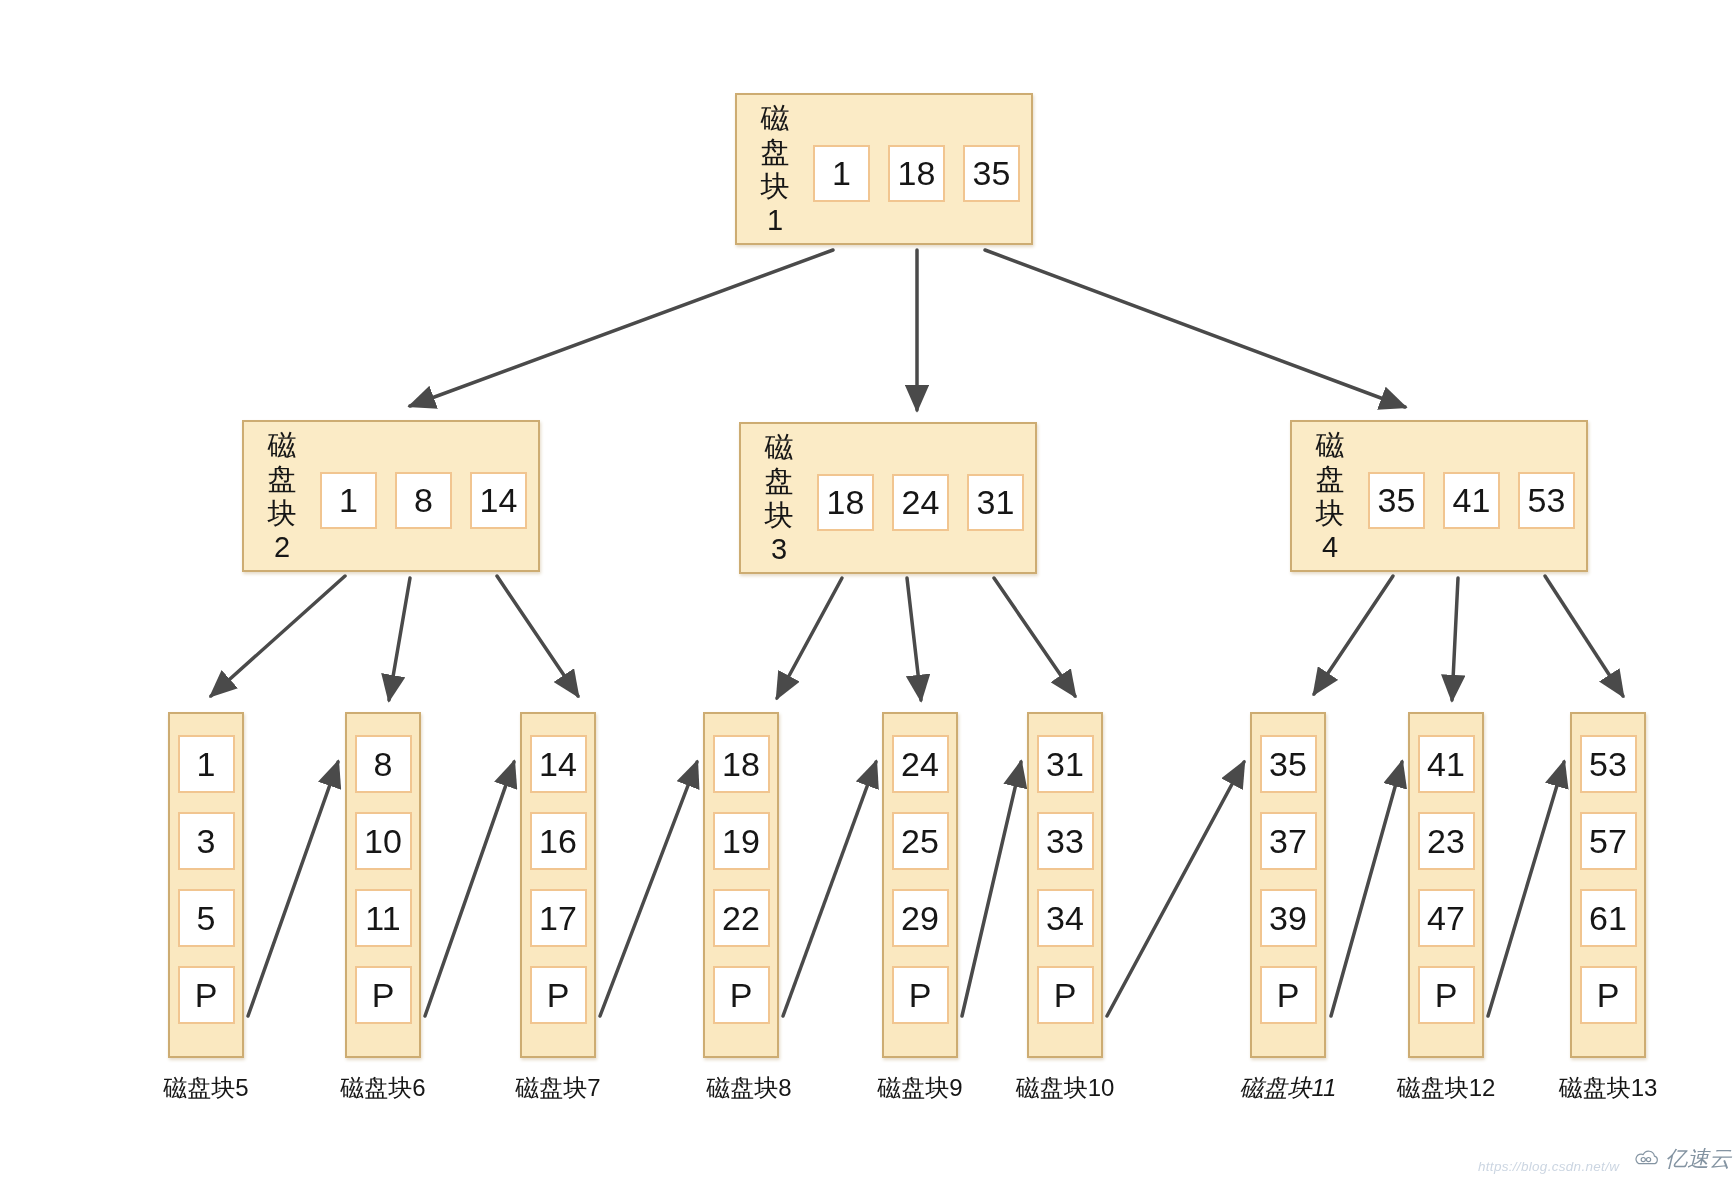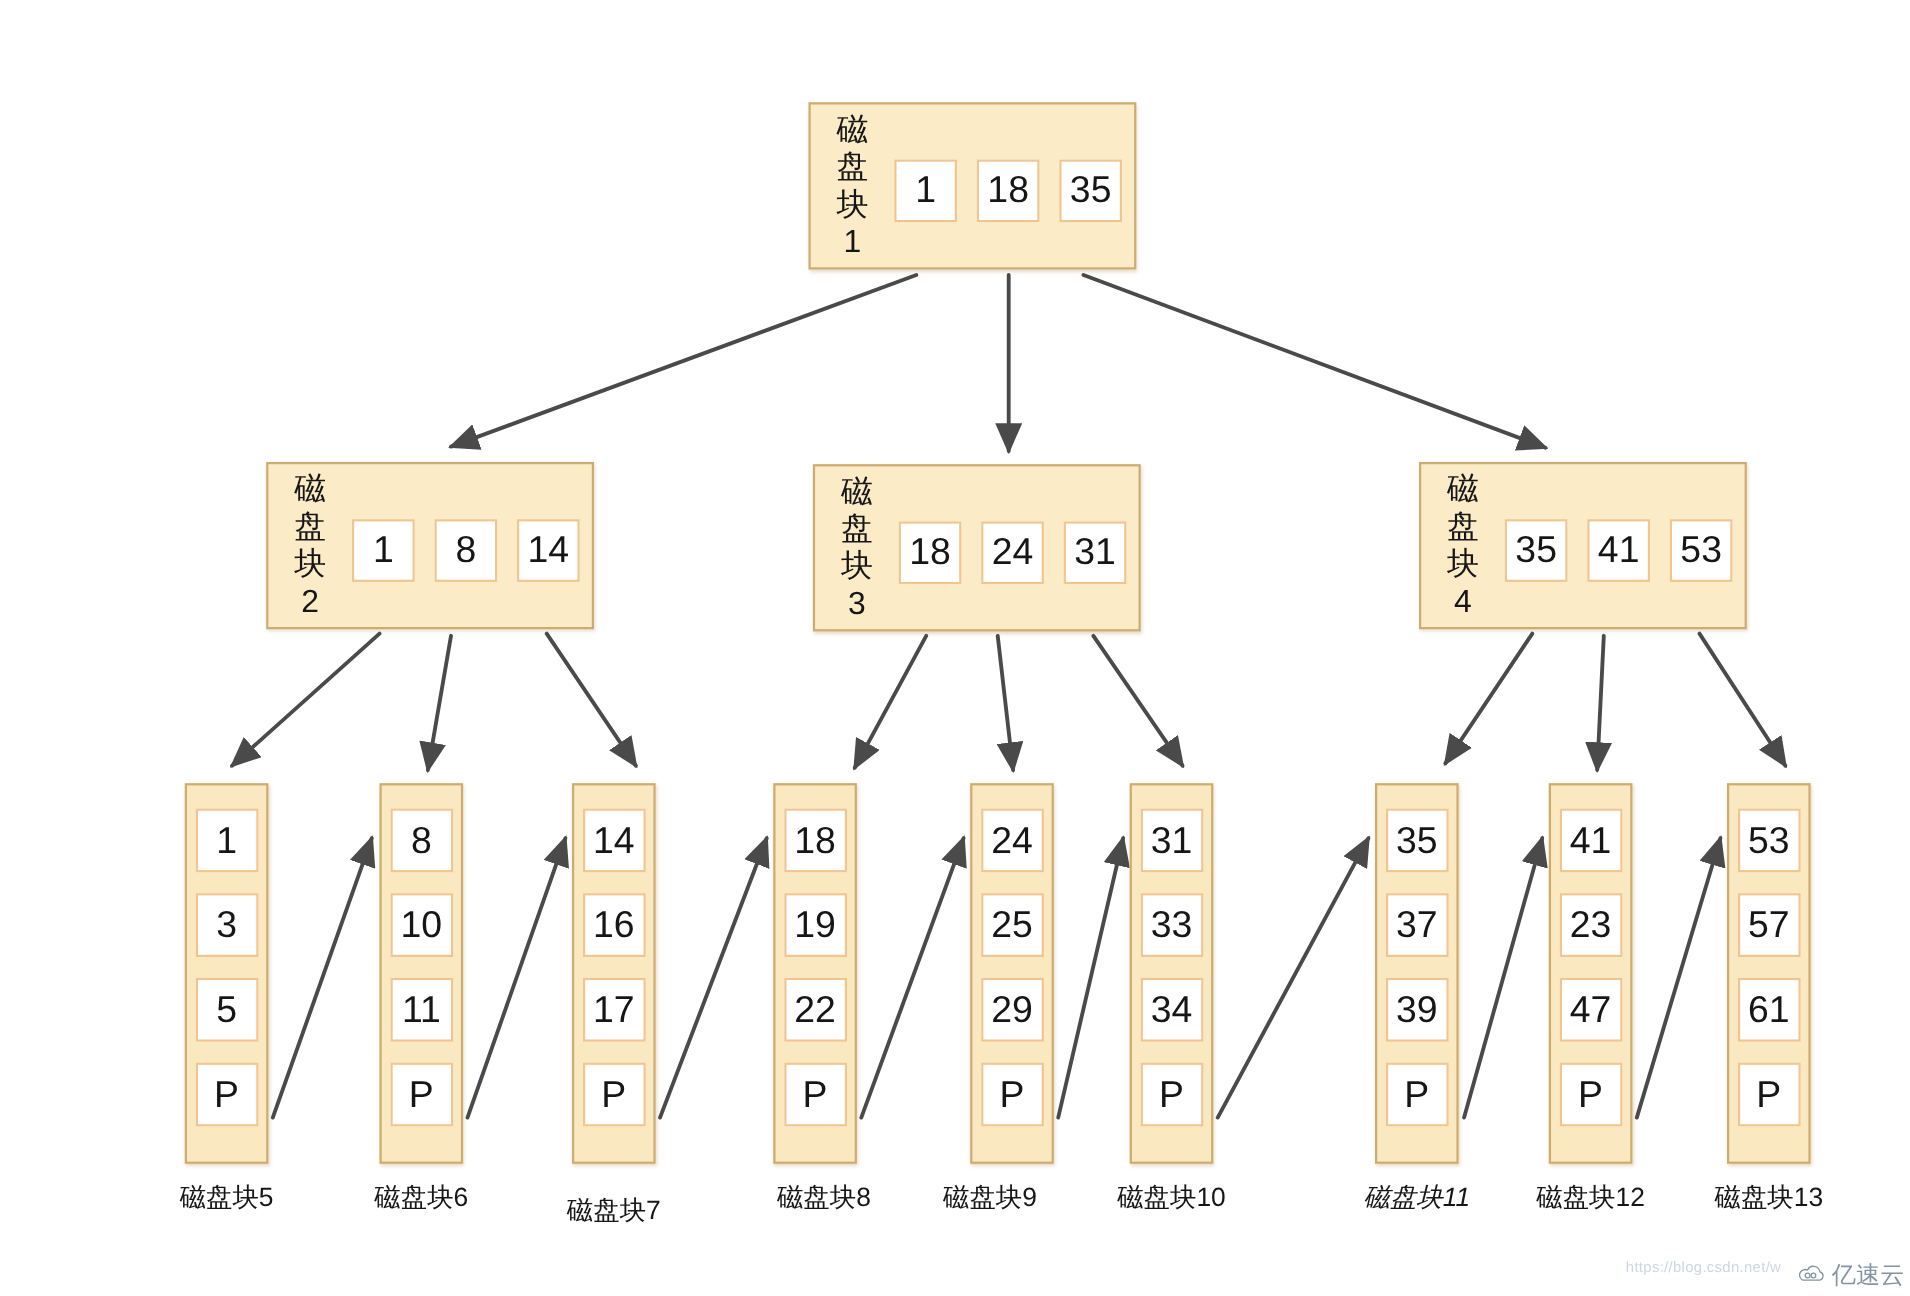--- a/index.html
+++ b/index.html
@@ -27,21 +27,21 @@
   }
   .leaf {
     position:absolute; width:76px; height:346px; box-sizing:border-box;
     background:var(--leaf-fill,#fae8c0); border:2px solid var(--node-border,#cdac72);
     display:flex; flex-direction:column; align-items:center; padding-top:21px; gap:19px;
     box-shadow:1px 2px 3px rgba(160,125,60,0.28);
   }
   .leafcell { width:57px; height:58px; flex:0 0 auto; }
   .leaf-label { position:absolute; top:1072px; width:180px; text-align:center; font-size:24px; }
 
-  .watermark { position:absolute; top:1144px; left:1478px; display:flex; align-items:flex-start; gap:14px; }
+  .watermark { position:absolute; top:1144px; left:1478px; display:flex; align-items:flex-end; gap:14px;font-style:italic; }
   .wm-url { font-size:13.5px; color:var(--watermark-url-color,#ccd6e2); letter-spacing:0.3px; }
   .wm-brand-group { display:flex; align-items:center; gap:5px; }
   .wm-logo { stroke:var(--watermark-brand-color,#8494a2); fill:none; stroke-width:2; }
   .wm-brand { font-size:22px; color:var(--watermark-brand-color,#8494a2); }
 </style>
 </head>
 <body>
 
 <div class="canvas" style="--node-fill: #FBEBC6; --leaf-fill: #FAE8C0; --node-border: #CDAC72; --cell-fill: #FFFFFF; --cell-border: #F1C590; --arrow-color: #4A4A4A; --text-color: #161616; --watermark-url-color: #CCD6E2; --watermark-brand-color: #8494A2;">
 
@@ -139,35 +139,35 @@
         <div class="cell leafcell">11</div>
         <div class="cell leafcell">P</div>
       </div>
       <div class="leaf-label" style="left: 293px;">磁盘块6</div>
       <div class="leaf" style="left: 520px; top: 712px;">
         <div class="cell leafcell">14</div>
         <div class="cell leafcell">16</div>
         <div class="cell leafcell">17</div>
         <div class="cell leafcell">P</div>
       </div>
-      <div class="leaf-label" style="left: 468px; margin-top: 12px;">磁盘块7</div>
+      <div class="leaf-label" style="left: 468px;">磁盘块7</div>
       <div class="leaf" style="left: 703px; top: 712px;">
         <div class="cell leafcell">18</div>
         <div class="cell leafcell">19</div>
         <div class="cell leafcell">22</div>
         <div class="cell leafcell">P</div>
       </div>
       <div class="leaf-label" style="left: 659px;">磁盘块8</div>
       <div class="leaf" style="left: 882px; top: 712px;">
         <div class="cell leafcell">24</div>
         <div class="cell leafcell">25</div>
         <div class="cell leafcell">29</div>
         <div class="cell leafcell">P</div>
       </div>
-      <div class="leaf-label" style="left: 810px; text-align: center;">磁盘块9</div>
+      <div class="leaf-label" style="left: 830px; text-align: center;">磁盘块9</div>
       <div class="leaf" style="left: 1027px; top: 712px;">
         <div class="cell leafcell">31</div>
         <div class="cell leafcell">33</div>
         <div class="cell leafcell">34</div>
         <div class="cell leafcell">P</div>
       </div>
       <div class="leaf-label" style="left: 975px;">磁盘块10</div>
       <div class="leaf" style="left: 1250px; top: 712px;">
         <div class="cell leafcell">35</div>
         <div class="cell leafcell">37</div>

